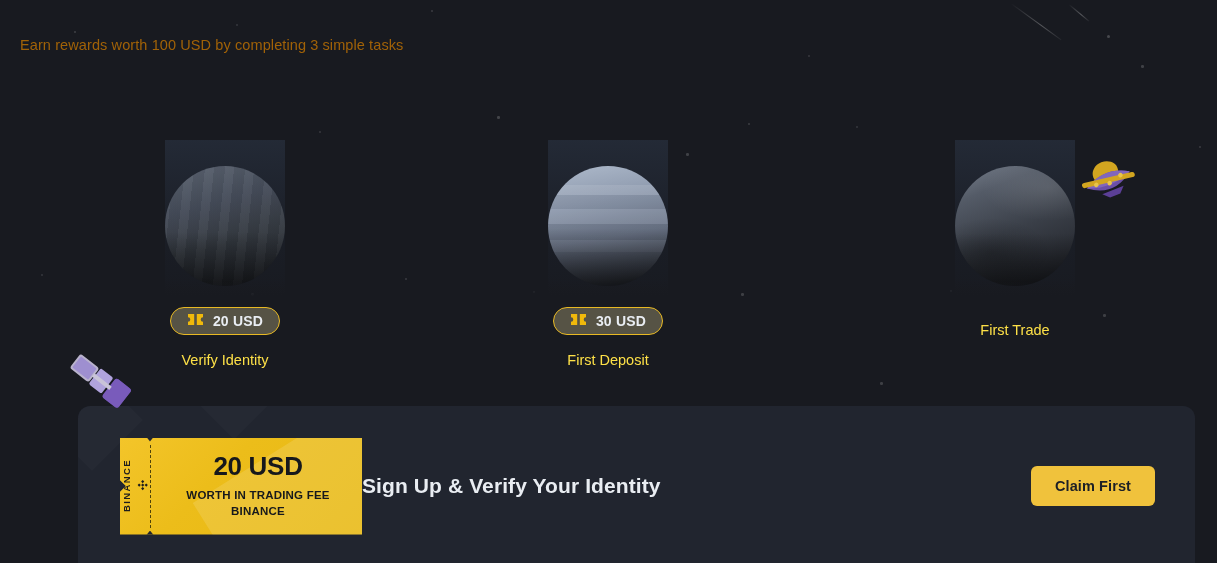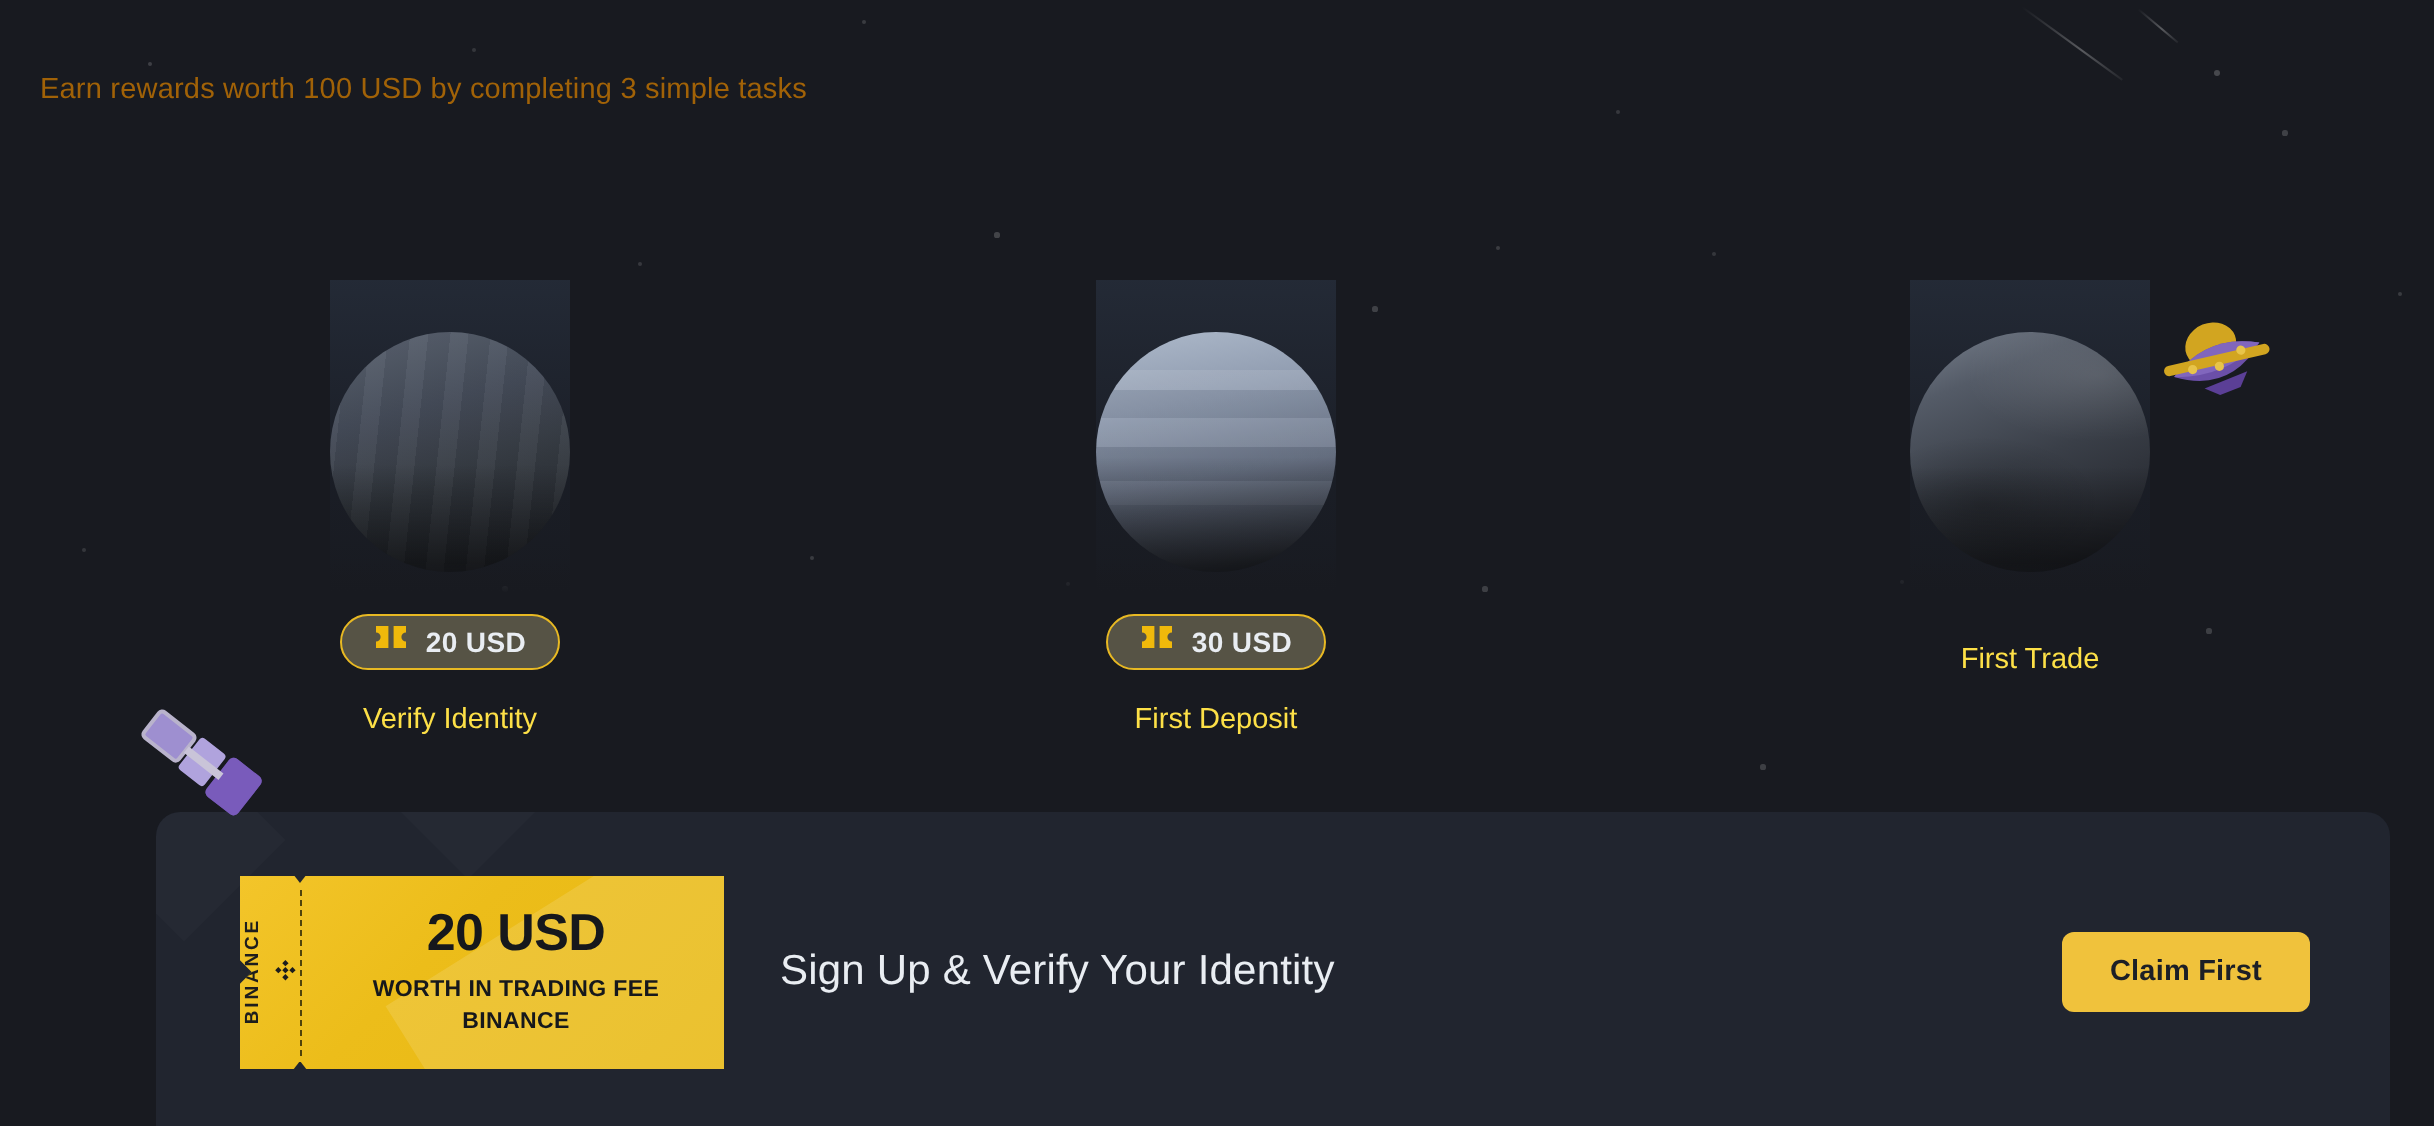--- a/index.html
+++ b/index.html
@@ -288,23 +288,22 @@
     font-weight: bold;
     color: #16181c;
     letter-spacing: 0.2px;
     line-height: 1.35;
     text-align: center;
     max-width: 180px;
   }
 
   .task-title {
     flex: 1;
-    margin-left: 28px;
     font-size: 21px;
-    font-weight: normal;
+    font-weight: bold;
     color: #e9edf2;
     letter-spacing: 0.1px;
     white-space: nowrap;
   }
 
   .claim-button {
     flex: none;
     height: 40px;
     padding: 0 24px;
     border: none;

